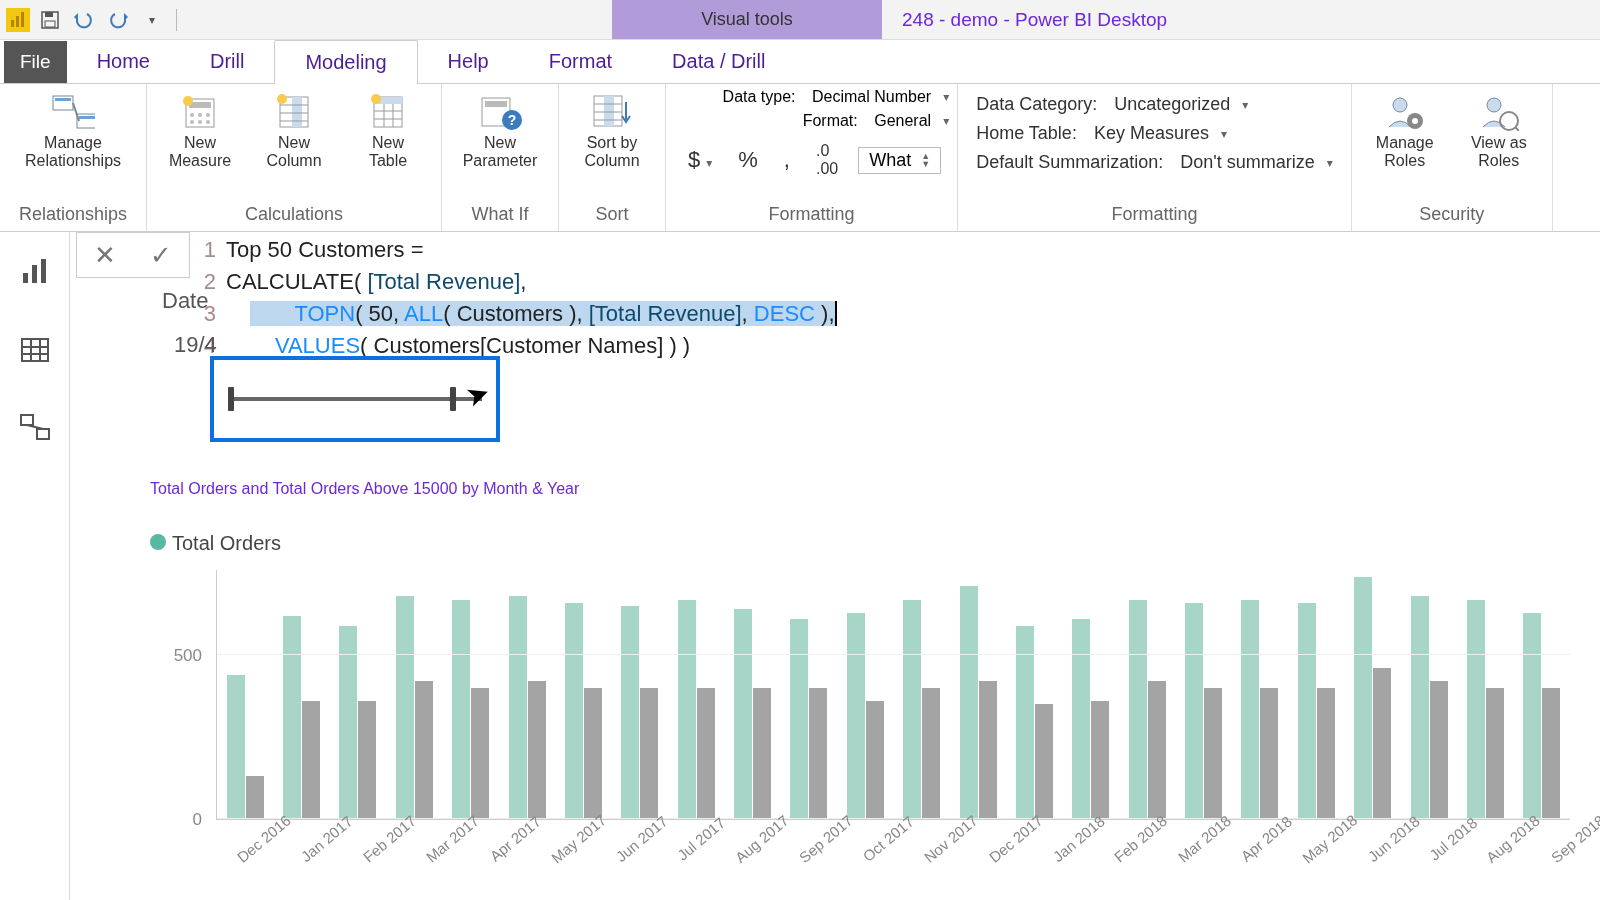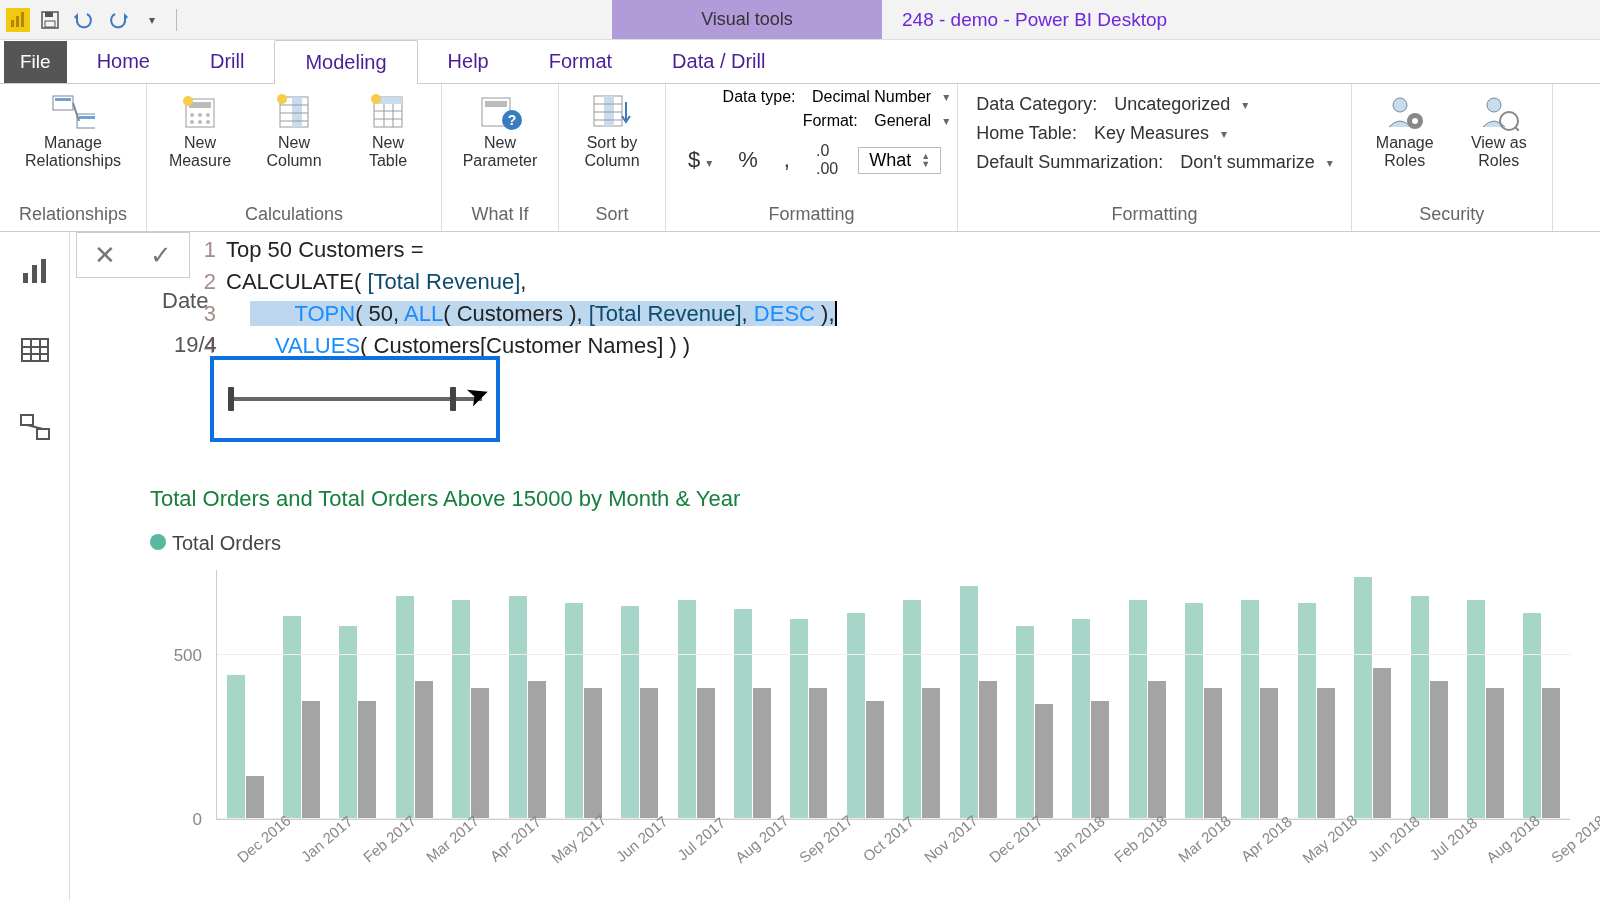--- a/index.html
+++ b/index.html
@@ -61,21 +61,21 @@
 
   
   .slicer-label { position:absolute; top:56px; left:92px; font-size:22px; color:#555; }
   .slicer-val { position:absolute; top:100px; left:104px; font-size:22px; color:#555; }
   .slicer-box { position:absolute; top:124px; left:140px; width:290px; height:86px; border:4px solid #0d6fe0; background:#fff; }
   .slicer-track { position:absolute; top:50%; left:14px; right:14px; height:4px; background:#666; transform:translateY(-50%); }
   .slicer-h { position:absolute; top:50%; width:6px; height:24px; background:#444; transform:translateY(-50%); border-radius:1px;}
   .cursor-arrow { position:absolute; top:146px; left:396px; font-size:28px; transform:rotate(-20deg); pointer-events:none;}
 
   
-  .chart-title { position:absolute; top:254px; left:80px; font-size:22px; color:#15803d; }
+  .chart-title { position:absolute; top:248px; left:80px; font-size:16px; color:#6d28d9; }
   .legend { position:absolute; top:300px; left:80px; display:flex; gap:18px; font-size:20px; color:#444; align-items:center;}
   .swatch { width:16px; height:16px; border-radius:50%; display:inline-block; margin-right:6px; }
 
   .chart { position:absolute; top:338px; left:80px; right:30px; bottom:10px; }
   .y-axis { position:absolute; left:0; top:0; bottom:70px; width:60px; }
   .y-tick { position:absolute; left:0; width:60px; text-align:right; font-size:17px; color:#888; padding-right:8px;}
   .plot { position:absolute; left:66px; right:0; top:0; bottom:70px; border-left:1px solid #ccc; border-bottom:1px solid #ccc;}
   .grid-line { position:absolute; left:0; right:0; height:1px; background:#eee; }
   .bars { position:absolute; inset:0; display:flex; align-items:flex-end;}
   .bar-group { flex:1; display:flex; align-items:flex-end; justify-content:center; gap:1px; height:100%; padding:0 4px;}

